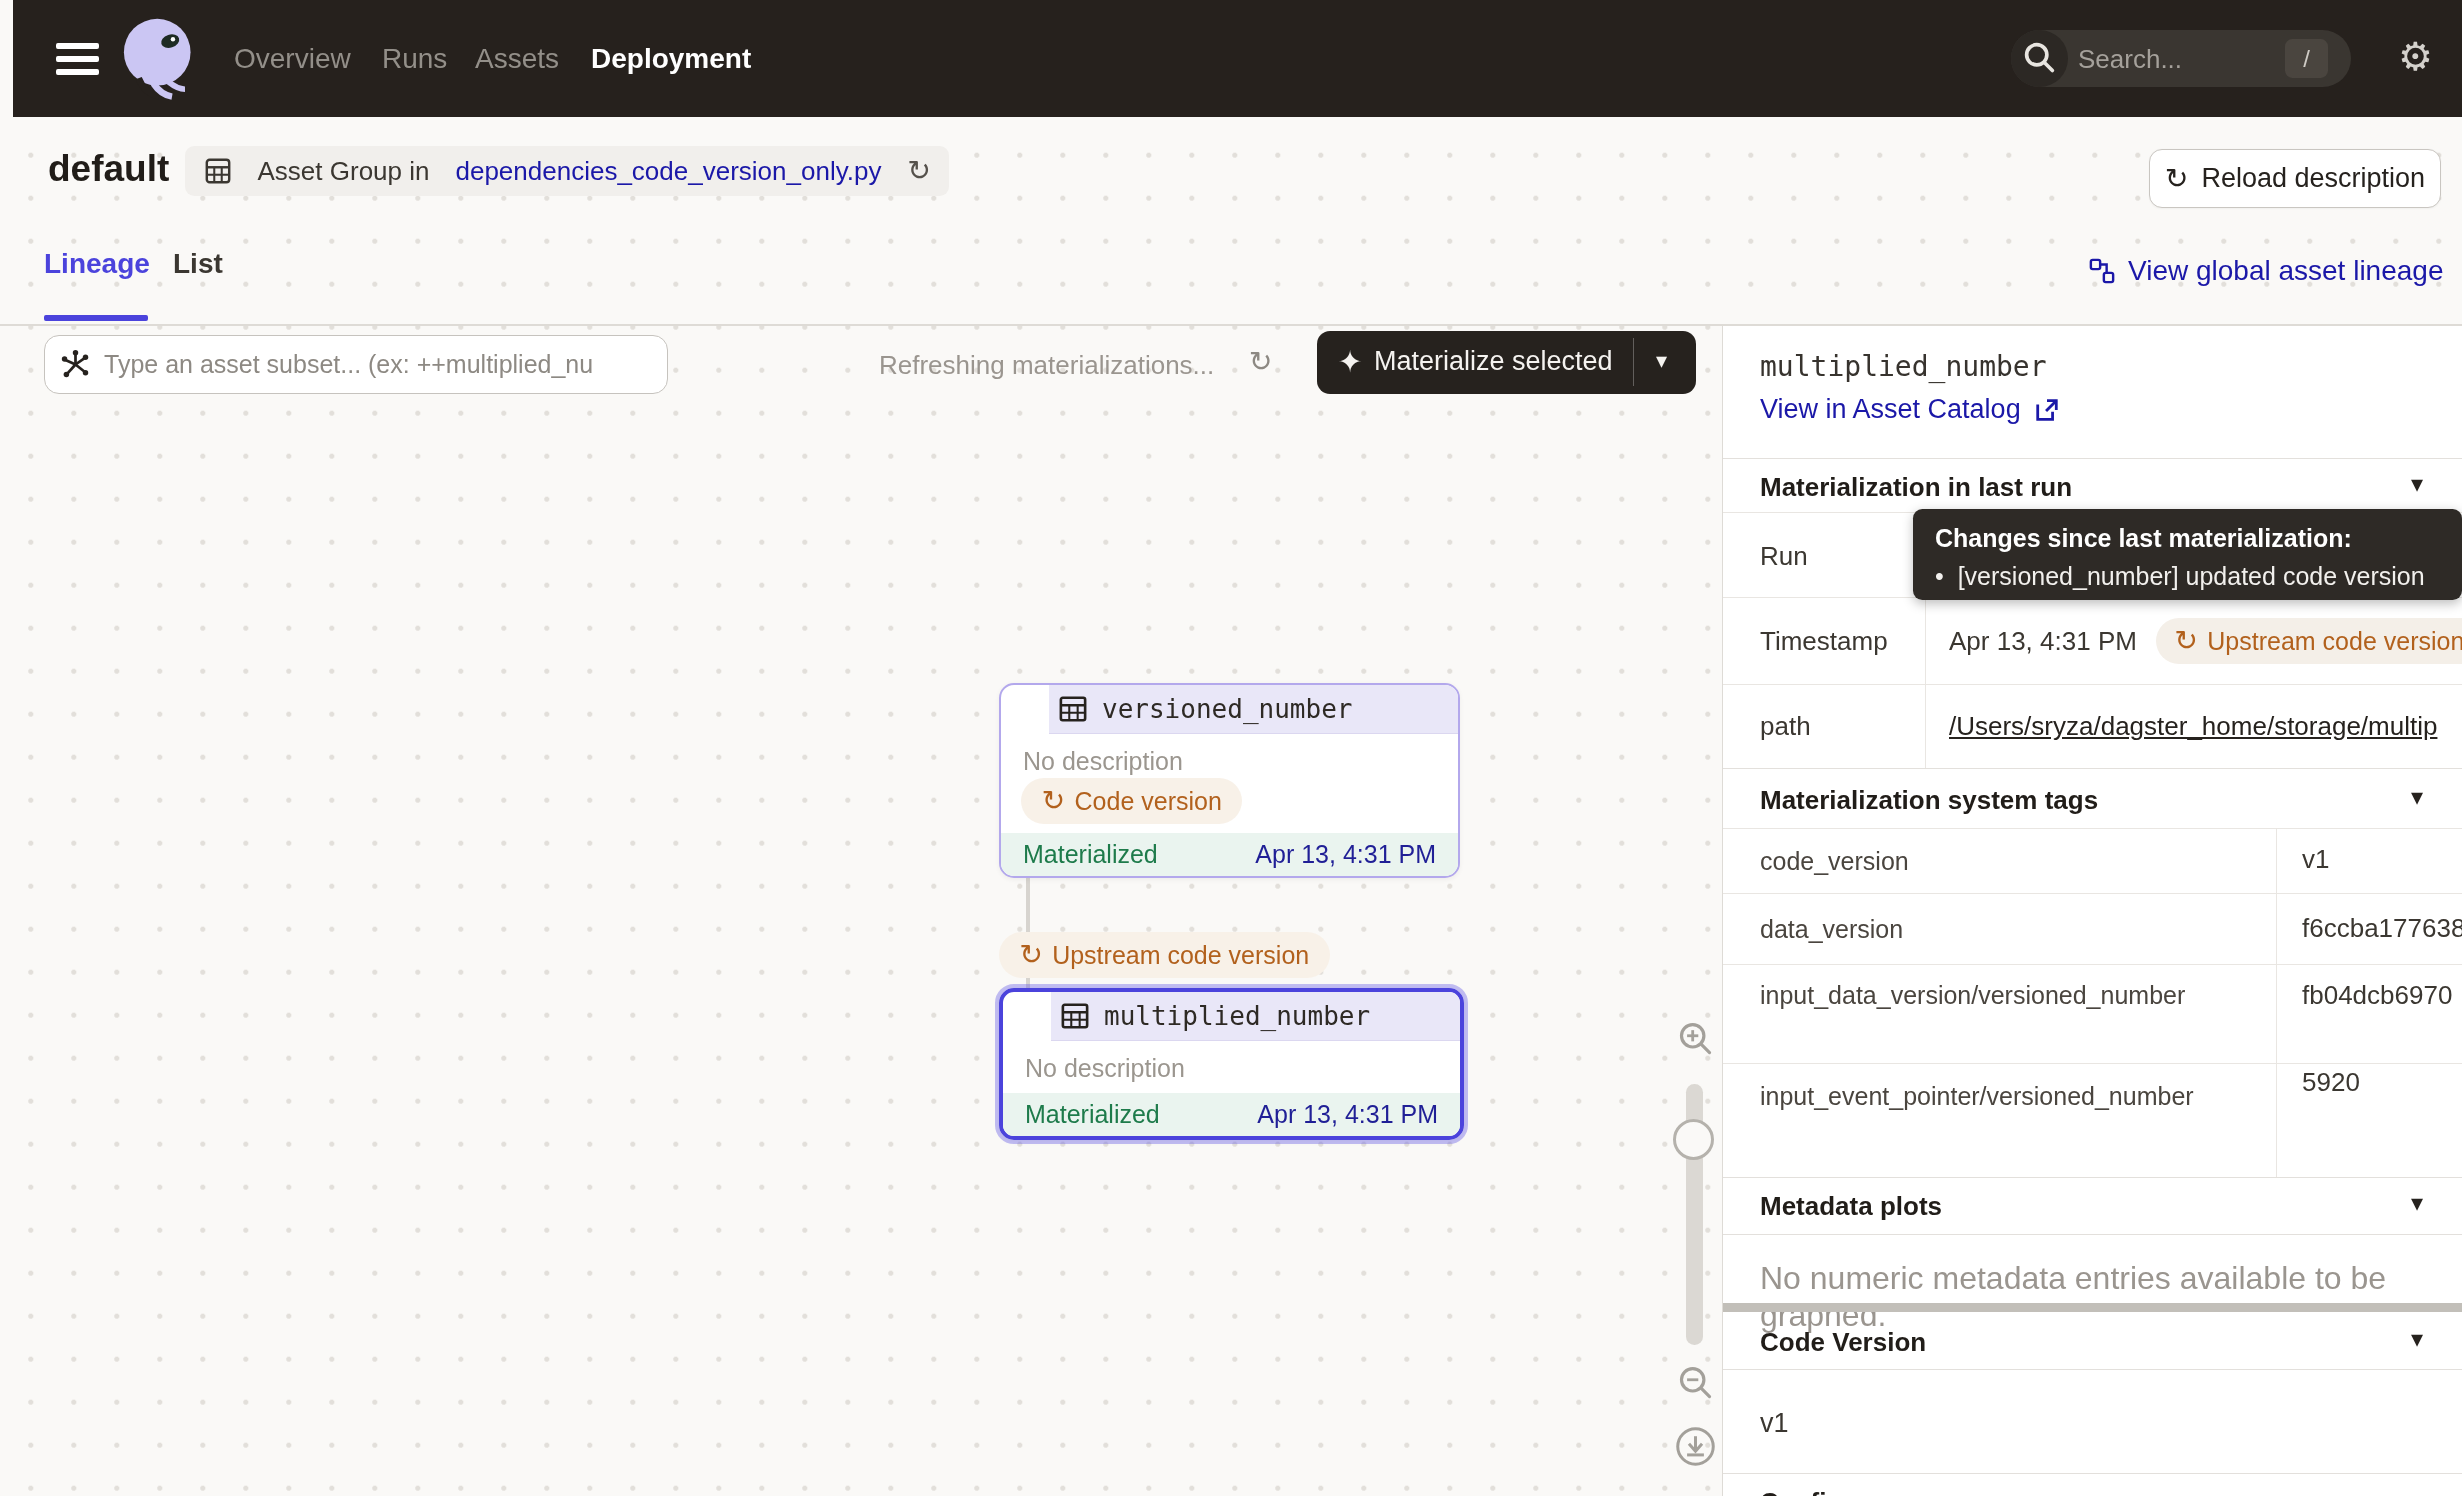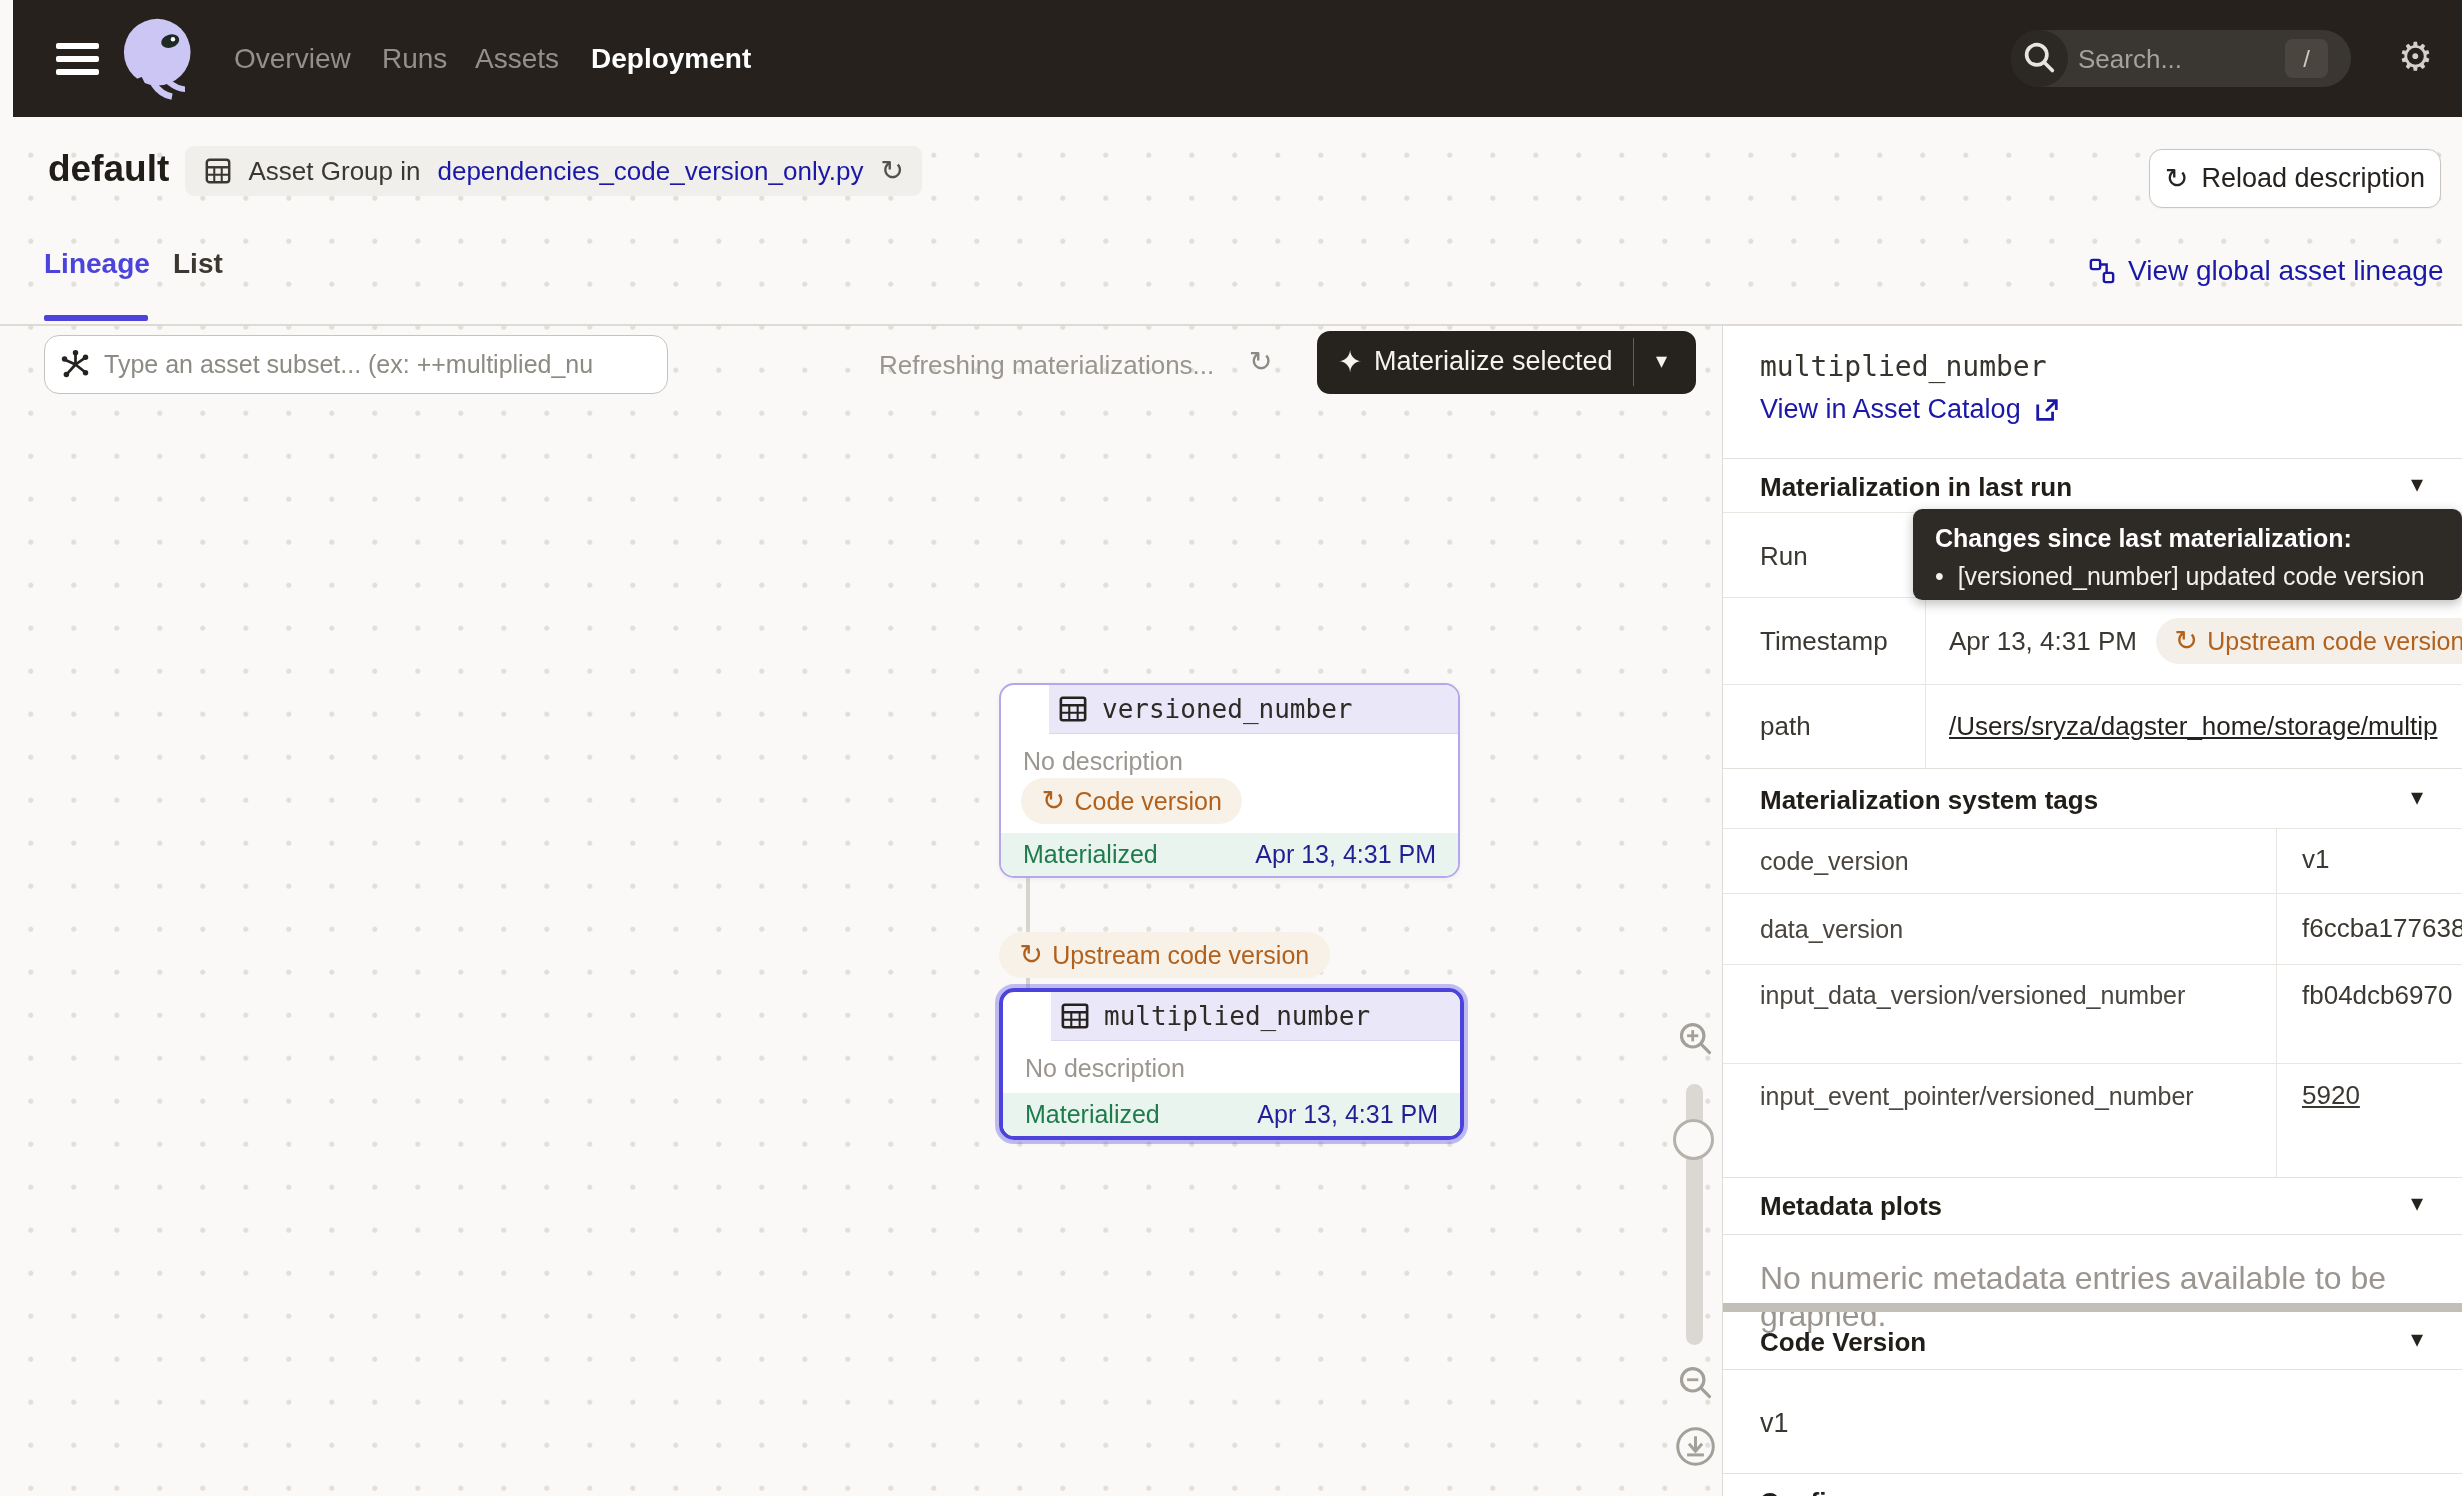--- a/index.html
+++ b/index.html
@@ -24,21 +24,21 @@
   .searchinput{position:absolute;left:65px;top:5.6px;width:194px;height:46px;background:transparent;border:none;outline:none;
     color:#E8E5E0;font-size:26px;font-family:"Liberation Sans",sans-serif;}
   .searchinput::placeholder{color:#A5A19B;}
   .slashbadge{position:absolute;left:274px;top:9.3px;width:43px;height:39px;background:#4A453F;border-radius:7.4px;
     color:#CUC;color:#CFCBC5;font-size:24px;text-align:center;line-height:39px;}
   .gear{position:absolute;left:2385px;top:37px;font-size:39px;color:#D4D1CC;font-family:"DejaVu Sans",sans-serif;cursor:pointer;line-height:1;}
 
   
   .pagetitle{position:absolute;left:48px;top:148px;font-size:37px;font-weight:700;color:#211D19;}
   .groupchip{position:absolute;left:185px;top:146px;height:50px;background:#F1EFEC;border-radius:9.3px;
-    display:flex;align-items:center;padding:0 18.5px;gap:17px;font-size:26px;color:#3B3731;}
+    display:flex;align-items:center;padding:0 18.5px;gap:26px;font-size:26px;color:#3B3731;}
   .chiplink{color:#1B18A8;cursor:pointer;}
   .refreshglyph{font-family:"DejaVu Sans",sans-serif;color:#55514B;font-size:28px;line-height:1;}
   .reloadbtn{position:absolute;left:2149px;top:149px;width:290px;height:57px;background:#FFFFFF;border:0.9px solid #C9C6C1;
     border-radius:13px;display:flex;align-items:center;justify-content:center;gap:13px;font-size:27px;color:#26221E;cursor:pointer;
     box-shadow:0 0.9px 1.9px rgba(0,0,0,.04);}
 
   
   .tab{position:absolute;top:248px;font-size:28px;cursor:pointer;}
   .tab.lineage{left:44px;color:#4B43DC;font-weight:700;}
   .tab.list{left:173px;color:#3B3731;font-weight:600;}
@@ -327,21 +327,21 @@
       <span class="pval" style="left:579px;top:18.5px;">f6ccba177638</span>
     </div>
     <div class="prow" style="top:638px;height:99px;">
       <span class="key-mono" style="top:11px;">input_data_version/versioned_number</span>
       <span class="cdiv" style="left:553px;"></span>
       <span class="pval" style="left:579px;top:15px;">fb04dcb6970</span>
     </div>
     <div class="prow" style="top:737px;height:114px;">
       <span class="key-mono" style="top:13px;">input_event_pointer/versioned_number</span>
       <span class="cdiv" style="left:553px;"></span>
-      <span class="pval" style="left:579px;top:16px;text-decoration:underline;">5920</span>
+      <span class="pval" style="left:579px;top:3px;">5920</span>
     </div>
 
     <div class="sechead" style="top:851px;height:56px;border-bottom:0.9px solid #E3E0DC;">
       <span class="st" style="top:13px;">Metadata plots</span>
       <span class="caret" style="top:11px;">▾</span>
     </div>
     <div class="emptymsg">No numeric metadata entries available to be graphed.</div>
 
     <div class="thickdiv"></div>
 

